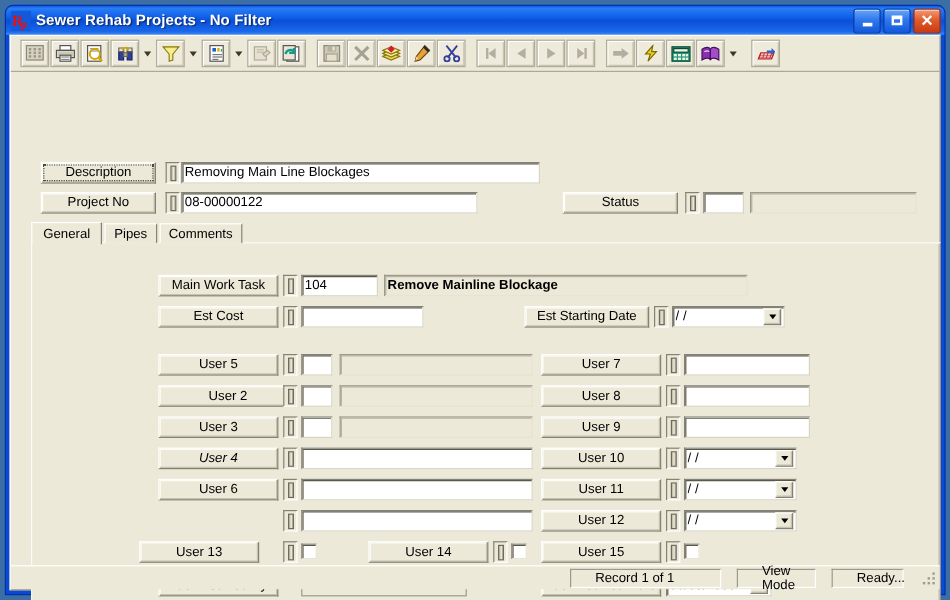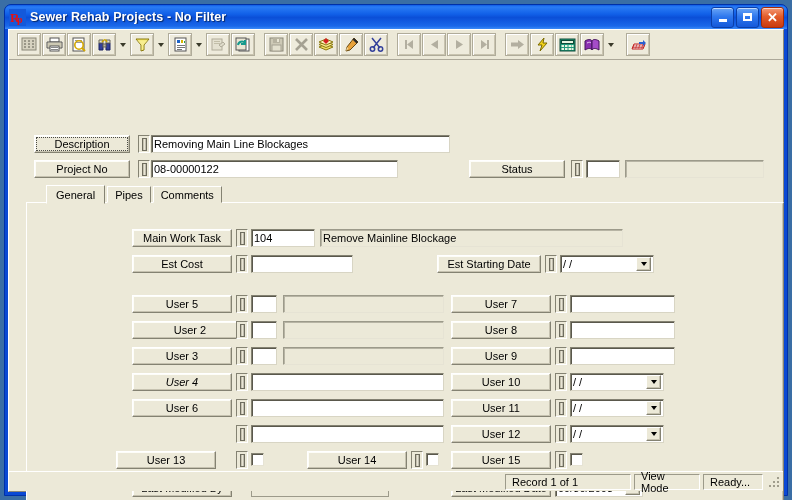--- a/index.html
+++ b/index.html
@@ -190,21 +190,20 @@
     border-color:#fff #848272 transparent #fff;
     margin-right:2px;
     position:relative;
   }
   .tab.active{
     height:19px;margin-bottom:-1px;
     padding:0 9px;
     border-color:#fff #848272 transparent #fff;
     z-index:4;
     background:#ece9d8;
-    margin-left:20px;
   }
   .tabpanel{
     position:absolute;left:17px;top:142px;width:758px;height:312px;
     background:#ece9d8;
     border:1px solid;
     border-color:#fff #848272 #848272 #fff;
     box-sizing:border-box;
   }
   .tabpanel .inner{
     position:absolute;inset:0;
@@ -220,21 +219,21 @@
     padding:0 2px 0 4px;
     box-sizing:border-box;
     background:#ece9d8;
   }
   .sb-spring{flex:1 1 auto;height:16px;}
   .sb-cell{
     height:16px;box-sizing:border-box;
     border:1px solid;
     border-color:#9c9a8a #fff #fff #9c9a8a;
     display:flex;align-items:center;
-    padding:0 6px;font-size:11px;margin-right:3px;
+    padding:0 20px;font-size:11px;margin-right:13px;
     background:#ece9d8;
   }
   .grip{
     width:14px;height:14px;margin-left:1px;position:relative;flex:0 0 14px;
   }
   .grip i{position:absolute;background:#a09d8c;}
   .panelwrap{position:relative;flex:1 1 auto;}
 </style>
 </head>
 <body>
@@ -511,21 +510,21 @@
       </div>
 
       <div class="tabpanel">
         <div class="inner"></div>
 
         <div class="flabel" style="left:105px;top:26px;width:100px;">Main Work Task</div>
         <div class="gadget" style="left:209px;top:26px;">
             <i></i>
           </div>
         <div class="fin" style="left:224px;top:26px;width:64px;">104</div>
-        <div class="fin ro" style="left:293px;top:26px;width:303px;">Remove Mainline Blockage</div>
+        <div class="fin ro" style="left:293px;top:26px;width:303px;font-weight:bold;">Remove Mainline Blockage</div>
 
         <div class="flabel" style="left:105px;top:52px;width:100px;">Est Cost</div>
         <div class="gadget" style="left:209px;top:52px;">
             <i></i>
           </div>
         <div class="fin" style="left:224px;top:52px;width:102px;"></div>
 
         <div class="flabel" style="left:410px;top:52px;width:104px;">Est Starting Date</div>
         <div class="gadget" style="left:518px;top:52px;">
             <i></i>

